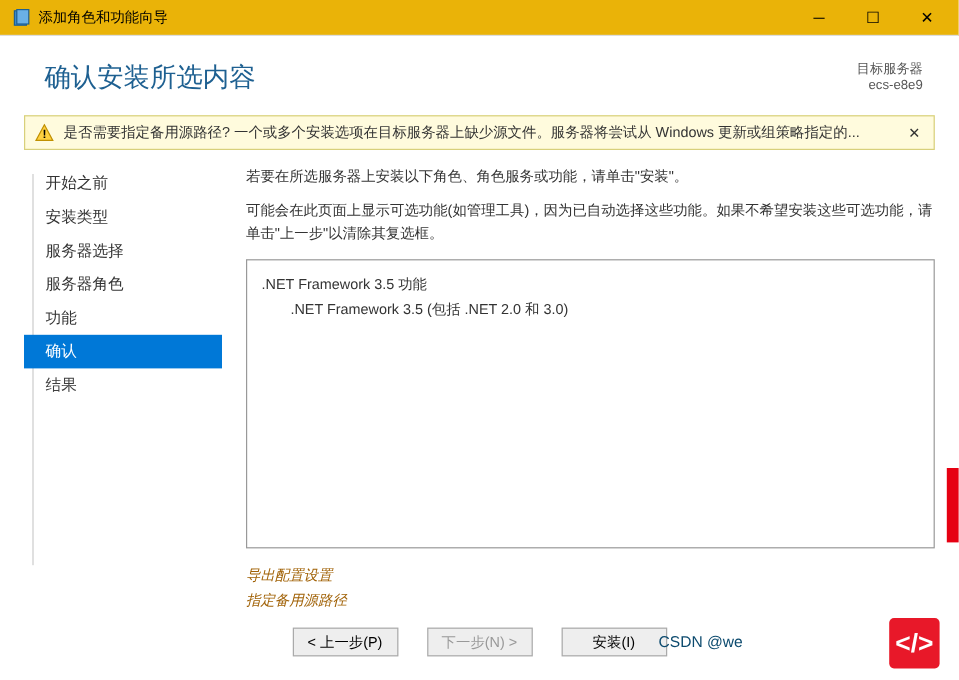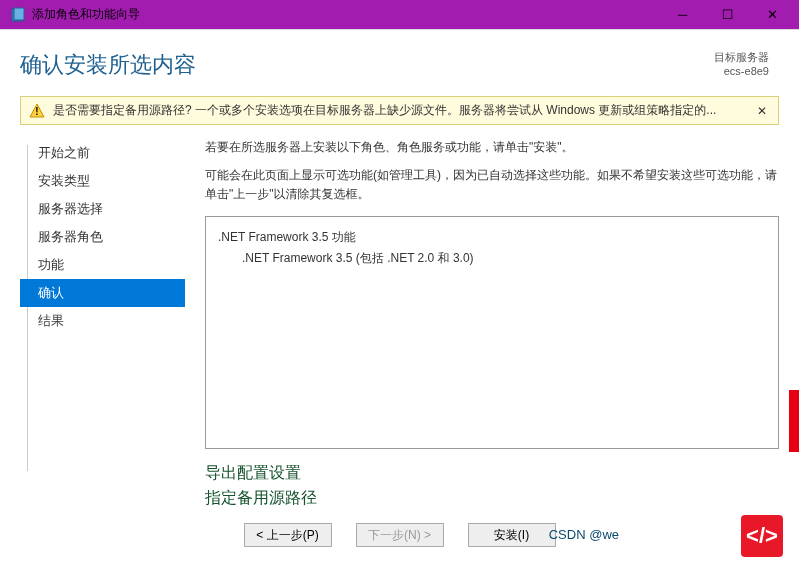--- a/index.html
+++ b/index.html
@@ -1,24 +1,24 @@
 <!DOCTYPE html>
 <html><head>
   <meta charset="utf-8">
   <style>
     * { margin: 0; padding: 0; box-sizing: border-box; font-family: "Microsoft YaHei", "Segoe UI", sans-serif; }
     body { background: #fff; width: 799px; height: 567px; overflow: hidden; position: relative; }
     
-    .titlebar { height: 30px; border-bottom: 1px solid #ddd; display: flex; align-items: center; padding: 0 4px; background: #a21caf; }
+    .titlebar { height: 30px; border-bottom: 1px solid #ddd; display: flex; align-items: center; padding: 0 4px; background: #eab308; }
     .titlebar-icon { width: 16px; height: 16px; margin: 0 6px; display: flex; align-items: center; justify-content: center; }
     .titlebar-title { font-size: 12px; color: #000; flex: 1; }
     .titlebar-controls { display: flex; }
     .titlebar-btn { width: 45px; height: 28px; display: flex; align-items: center; justify-content: center; font-size: 13px; color: #000; cursor: pointer; }
     
-    .header { padding: 20px 30px 10px 20px; display: flex; justify-content: space-between; align-items: flex-start; gap: 40px; }
+    .header { padding: 20px 30px 10px 37px; display: flex; justify-content: space-between; align-items: flex-start; gap: 40px; }
     .header-title { font-size: 22px; color: #1e6091; font-weight: normal; }
     .header-right { text-align: right; font-size: 11px; color: #555; }
     
     .warning-bar { margin: 6px 20px; background: #fffbdd; border: 1px solid #d8d07b; padding: 5px 8px; display: flex; align-items: center; font-size: 12px; color: #333; }
     .warning-icon { width: 16px; height: 16px; margin-right: 8px; flex-shrink: 0; }
     .warning-text { flex: 1; white-space: nowrap; overflow: hidden; text-overflow: ellipsis; }
     .warning-close { width: 16px; cursor: pointer; color: #333; text-align: center; }
     
     .body { display: flex; padding: 0 20px; height: 380px; }
     
@@ -30,21 +30,21 @@
     
     .main { flex: 1; padding: 8px 0 0 20px; font-size: 12px; color: #333; display: flex; flex-direction: column; }
     .main-text1 { margin-bottom: 10px; }
     .checkbox-row { display: flex; align-items: center; margin-bottom: 10px; }
     .checkbox-row input { margin-right: 8px; }
     .main-text2 { margin-bottom: 12px; line-height: 1.6; }
     .feature-box { border: 1px solid #999; padding: 10px 12px; flex: 1; background: #fff; overflow: auto; }
     .feature-item { padding: 2px 0; }
     .feature-sub { padding: 2px 0 2px 24px; }
     .links { margin-top: 12px; }
-    .links a { display: block; color: #14532d; text-decoration: none; font-size: 16px; padding: 2px 0; cursor: pointer; }
+    .links a { display: block; color: #a16207; text-decoration: none; font-size: 12px; padding: 2px 0; cursor: pointer; font-style: italic; }
     
     .footer { padding: 12px 20px; display: flex; justify-content: center; gap: 24px; }
     .btn { min-width: 88px; height: 24px; border: 1px solid #aaa; background: #eee; font-size: 12px; cursor: pointer; padding: 0 10px; }
     .btn:disabled { color: #999; }
     
     .watermark { position: absolute; bottom: 10px; right: 10px; display: flex; align-items: center; font-size: 24px; font-style: italic; font-weight: bold; color: #333; opacity: 0.9; }
     .watermark-logo { width: 42px; height: 42px; background: #e60012; color: #fff; display: flex; align-items: center; justify-content: center; font-style: normal; font-size: 22px; border-radius: 4px; margin-right: 6px; font-weight: bold; }
     .csdn-wm { position: absolute; bottom: 25px; right: 180px; font-size: 13px; color: #0c4a6e; }
     .red-strip { position: absolute; right: 0; top: 390px; width: 10px; height: 62px; background: #e60012; }
   </style>

